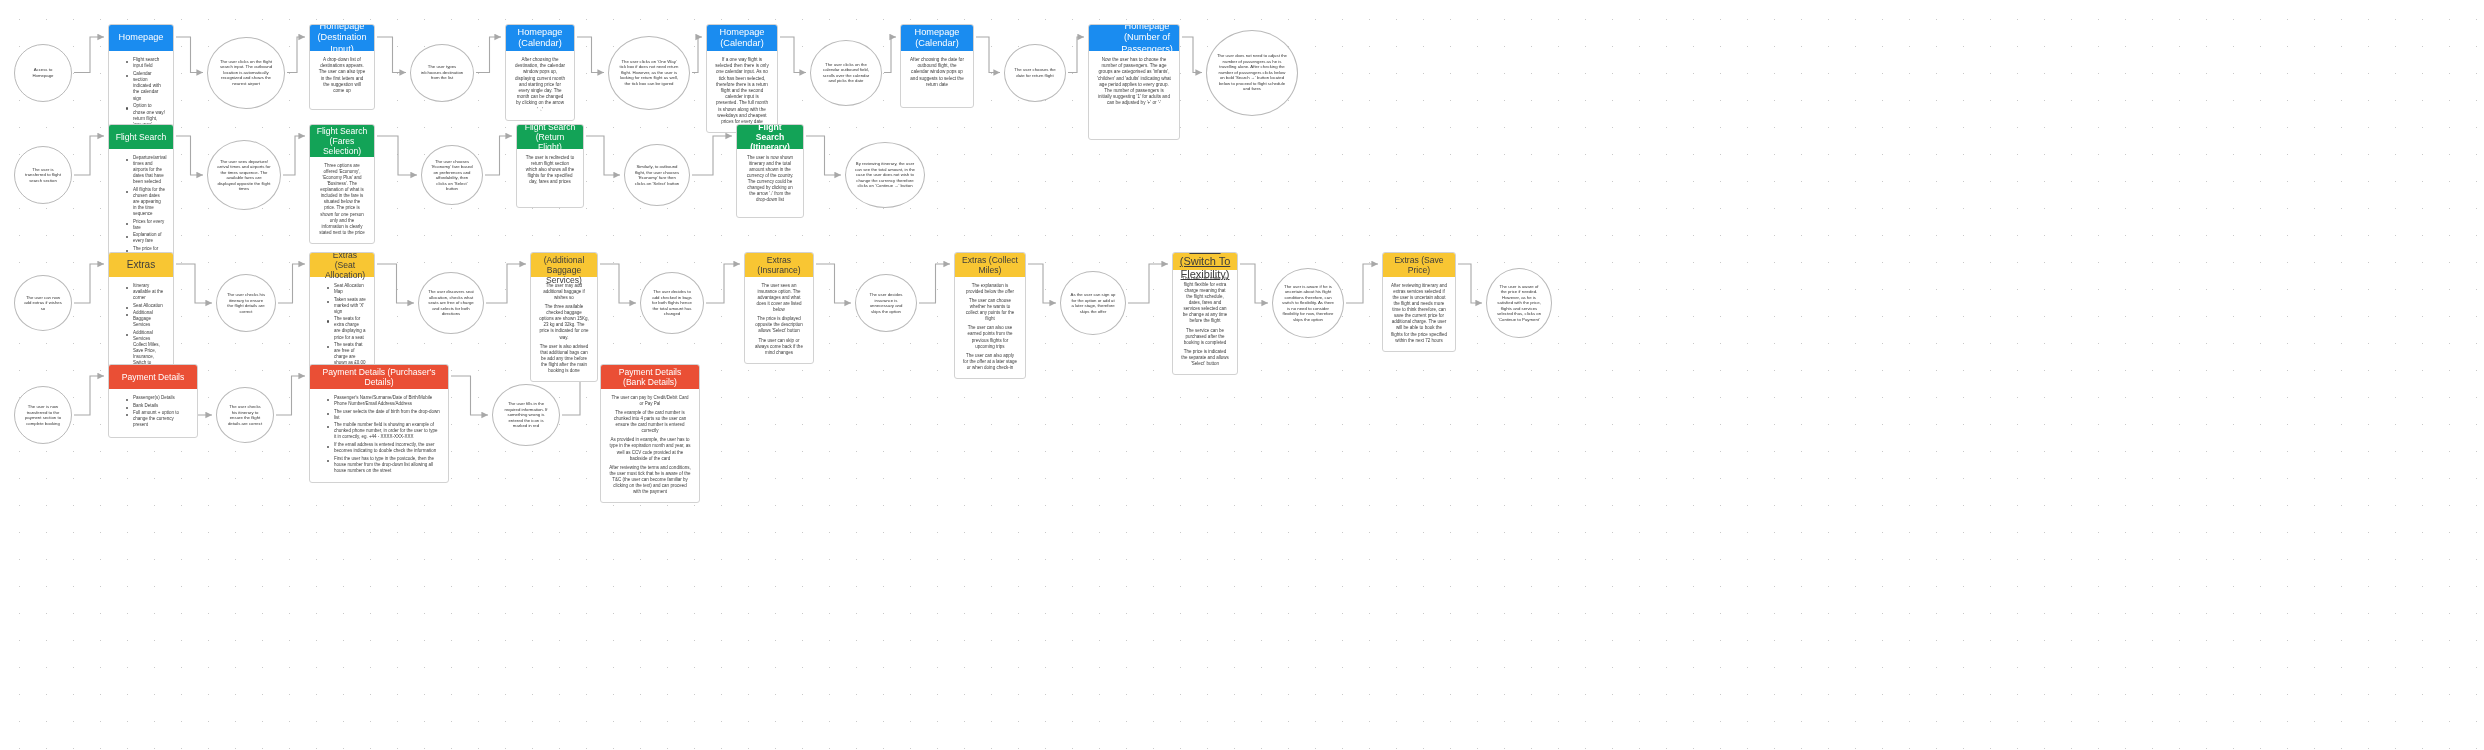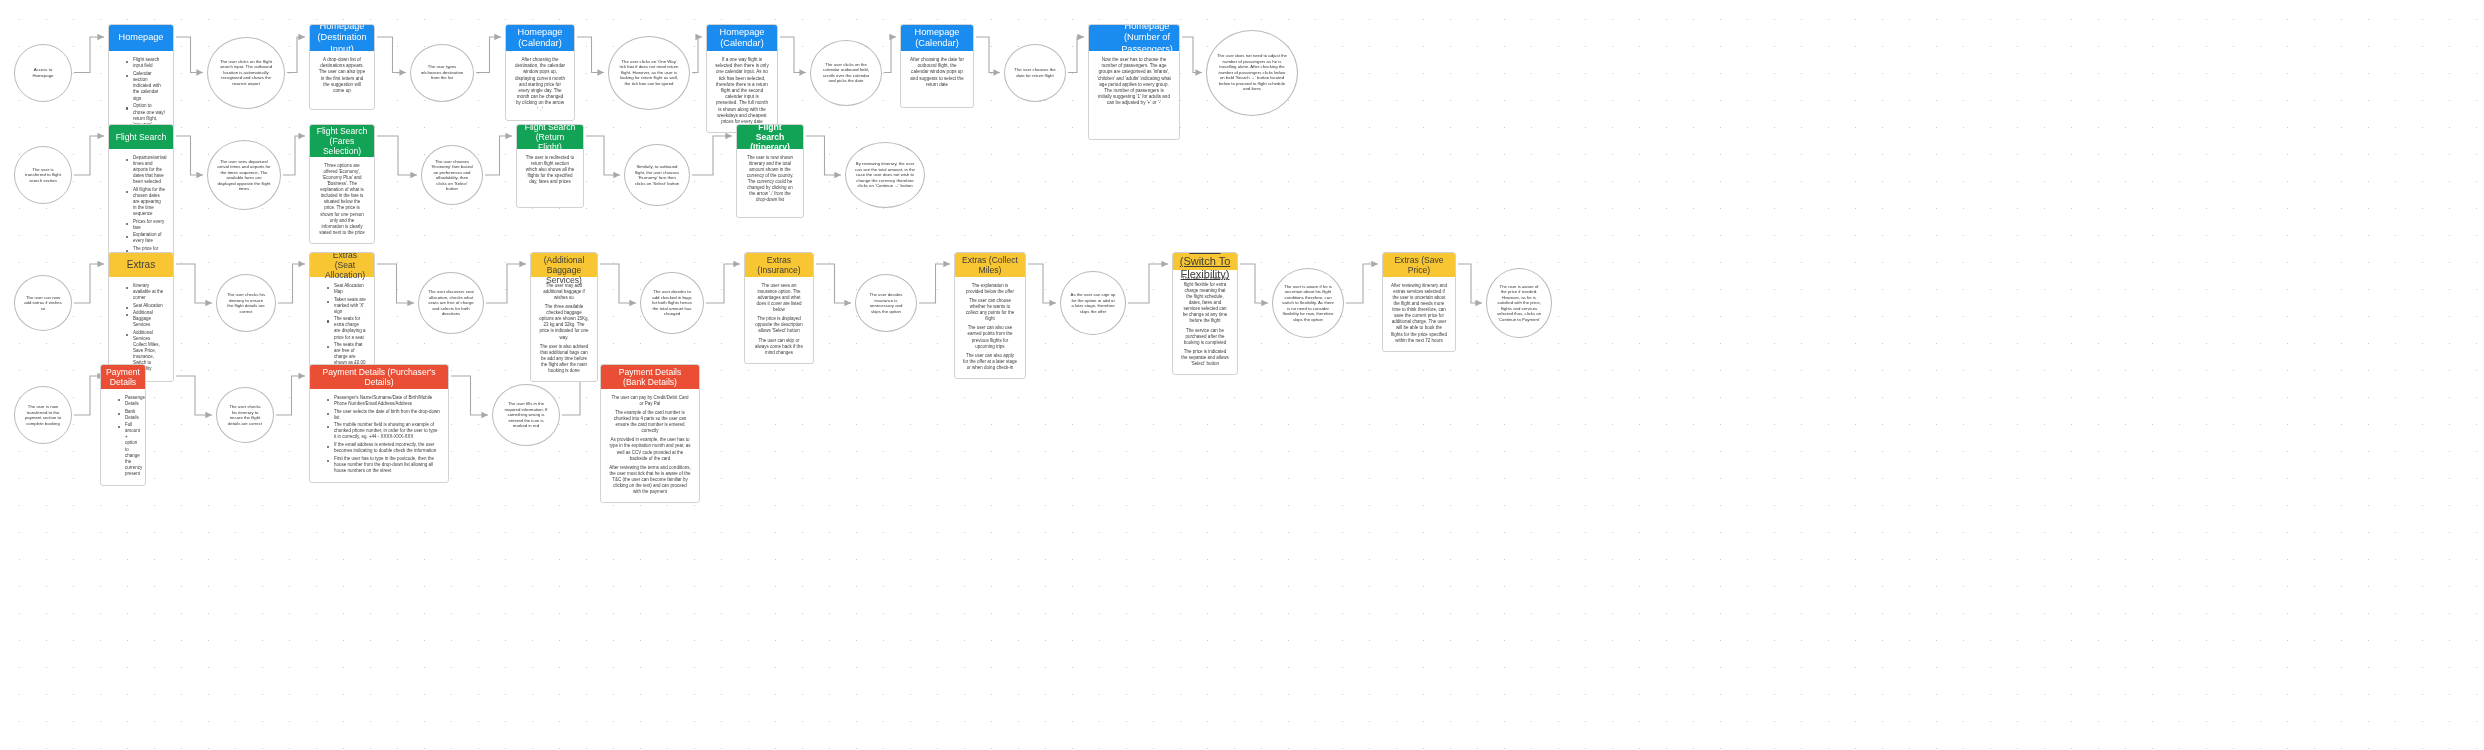--- a/index.html
+++ b/index.html
@@ -317,21 +317,21 @@
       <div class="card-body center" style="font-size: 4.5px; min-height: 70px;">
         <p>After reviewing itinerary and extras services selected if the user is uncertain about the flight and needs more time to think therefore, can save the current price for additional charge. The user will be able to book the flights for the price specified within the next 72 hours</p>
       </div>
     </div>
     <div class="node ellipse" style="left: 1486px; top: 268px; width: 66px; height: 70px; font-size: 4.3px;">
       <span class="etext">The user is aware of the price if needed. However, as he is satisfied with the price, flights and services selected thus, clicks on 'Continue to Payment'</span>
     </div>
     <div class="node ellipse" style="left: 14px; top: 386px; width: 58px; height: 58px; font-size: 4.3px;">
       <span class="etext">The user is now transferred to the payment section to complete booking</span>
     </div>
-    <div class="node card red" style="left: 100px; top: 364px; width: 46px;">
+    <div class="node card red" style="left: 108px; top: 364px; width: 90px;">
       <div class="card-head" style="height: 24px; font-size: 8.6px;">Payment Details</div>
       <div class="card-body" style="font-size: 4.5px; min-height: 40px;">
         <ul>
           <li>Passenger(s) Details</li>
           <li>Bank Details</li>
           <li>Full amount + option to change the currency present</li>
         </ul>
       </div>
     </div>
     <div class="node ellipse" style="left: 216px; top: 387px; width: 58px; height: 56px; font-size: 4.3px;">

